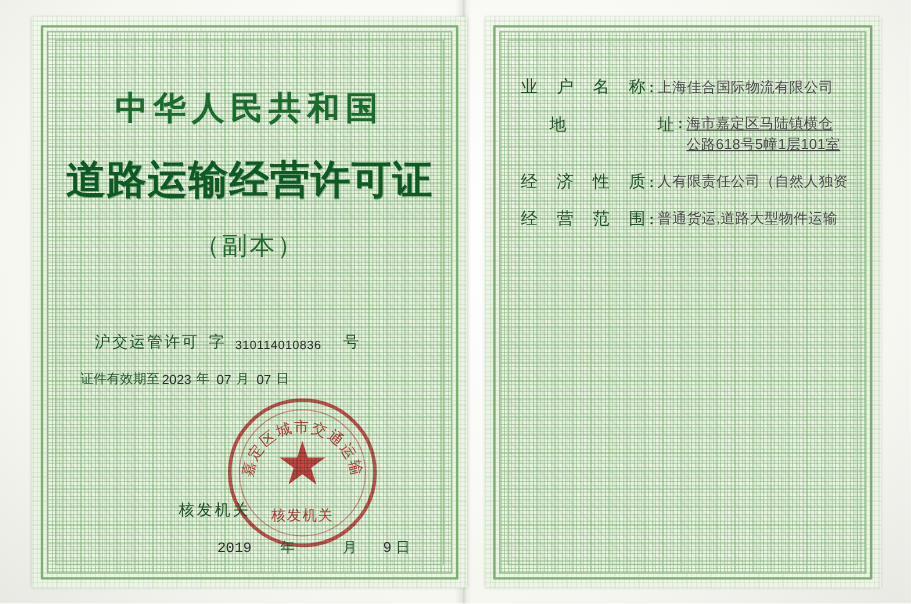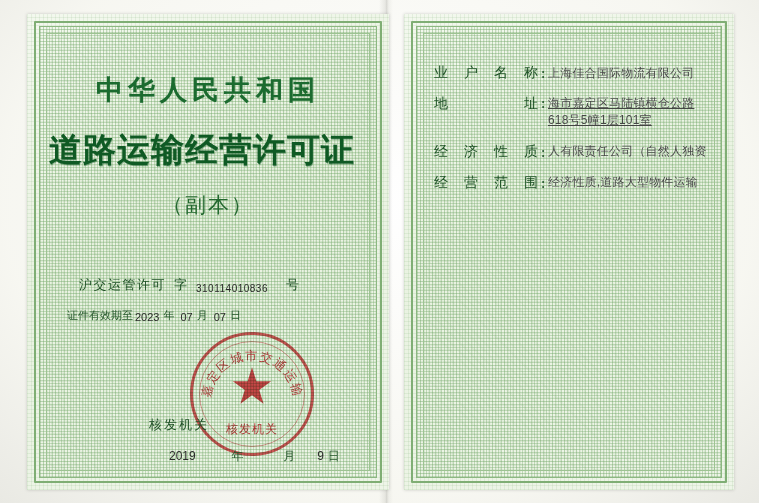--- a/index.html
+++ b/index.html
@@ -93,20 +93,21 @@
     font-weight: bold;
     font-size: 27px;
     letter-spacing: 5px;
     color: #1b6b2f;
     text-shadow: 0 0 1px rgba(27,107,47,0.35);
   }
   .main-title {
     position: absolute;
     left: 0; right: 0;
     top: 92px;
+    text-align: center;
     font-family: "DejaVu Serif", serif;
     font-weight: bold;
     font-size: 33px;
     letter-spacing: 1px;
     color: #0f5a24;
     text-shadow: 0.5px 0.5px 0 rgba(15,90,36,0.4);
   }
   .sub-title {
     position: absolute;
     left: 0; right: 0;
@@ -174,23 +175,24 @@
   .date-row {
     position: absolute;
     left: 120px;
     top: 412px;
     font-family: "DejaVu Serif", serif;
     font-size: 12px;
     color: #24552b;
     white-space: nowrap;
   }
   .date-row .y {
-    font-family: Liberation Sans, sans-serif;
+    font-family: Liberation Mono, monospace;
     color: #2c2c2c;
-    margin-right: 32px;
+    margin-right: 20px;
+    padding-left: 12px;
   }
   .date-row .m { margin-right: 36px; }
   .date-row .d { margin-right: 18px; }
   .date-row .dd {
     font-family: "Liberation Sans", sans-serif;
     color: #2c2c2c;
   }
 
   
   .seal {
@@ -268,21 +270,21 @@
   }
   .field .fvalue {
     flex: 1 1 auto;
     font-family: "Liberation Sans", sans-serif;
     font-size: 12px;
     color: #3a3a3a;
     letter-spacing: 0.2px;
     opacity: 0.92;
   }
   .field .fvalue.two-line { line-height: 1.45; white-space: normal; text-decoration: underline; }
-  .field.tall { align-items: flex-start; }
+  .field.tall { align-items: flex-start; padding-left: 24px; }
 
   
   .fvalue {
     text-shadow: 0 0 1px rgba(255,255,255,0.6);
   }
 </style>
 </head>
 <body>
 
 <div id="doc">
@@ -370,19 +372,19 @@
 
         <div class="field">
           <span class="flabel">经济性质</span>
           <span class="colon">:</span>
           <span class="fvalue">人有限责任公司（自然人独资</span>
         </div>
 
         <div class="field">
           <span class="flabel">经营范围</span>
           <span class="colon">:</span>
-          <span class="fvalue">经济性质,道路大型物件运输</span>
+          <span class="fvalue">普通货运,道路大型物件运输</span>
         </div>
 
       </div>
     </div>
   </div>
 </div>
 
 </body></html>

